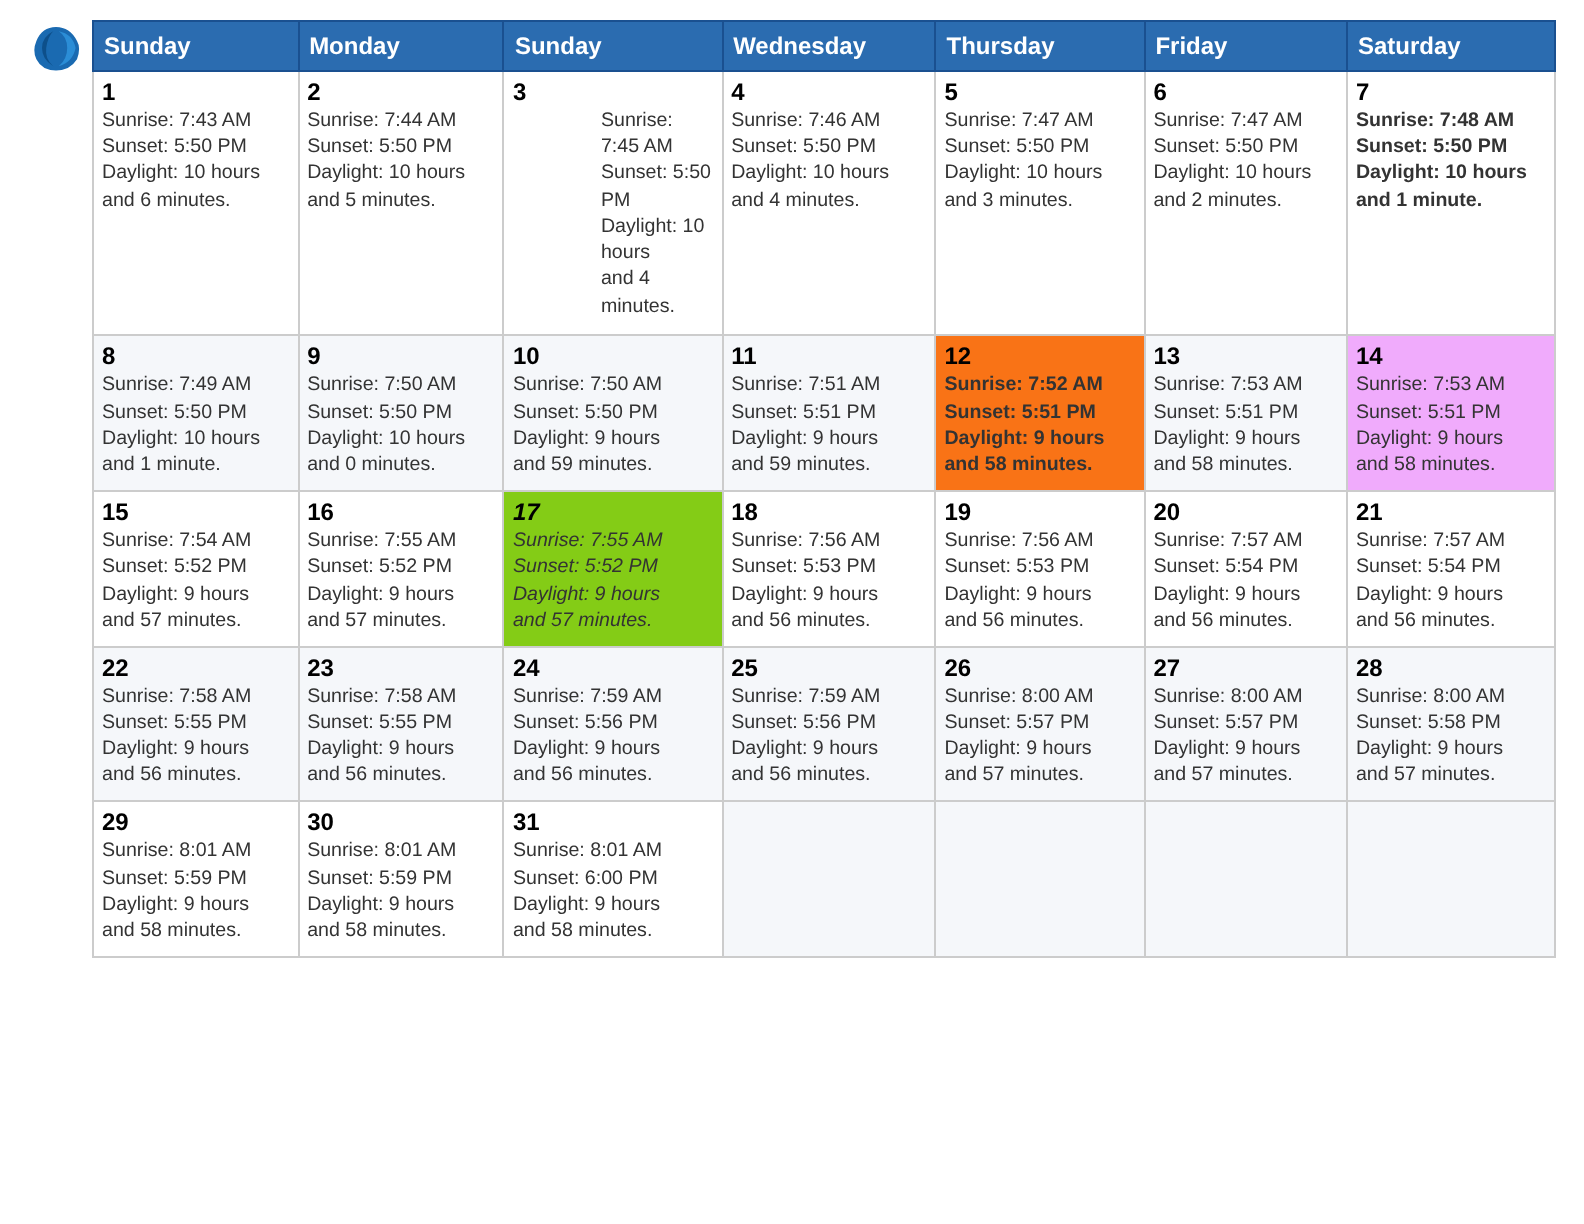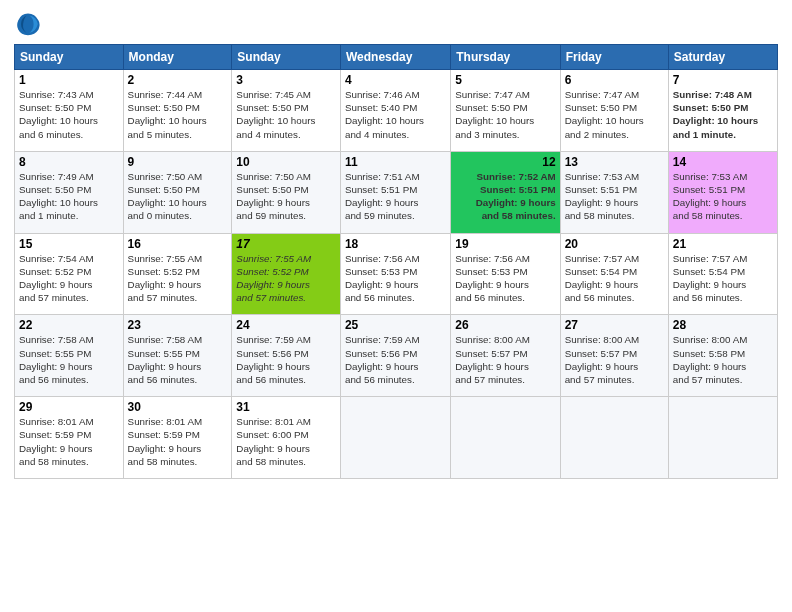--- a/index.html
+++ b/index.html
@@ -8,21 +8,21 @@
       height: 612px;
       font-family: Arial, sans-serif;
       background: #fff;
       overflow: hidden;
     }
     .container {
       width: 792px;
       height: 506px;
       padding: 10px 14px 27px 14px;
       display: flex;
-      flex-direction: column;
+      flex-direction: row;
     }
     .header {
       display: flex;
       align-items: flex-start;
       justify-content: space-between;
       margin-bottom: 6px;
     }
     .logo-area {
       display: flex;
       align-items: center;
@@ -140,29 +140,29 @@
           </td>
           <td style="background: rgb(255, 255, 255);">
             <span class="day-num">2</span>
             <div class="day-info" style="white-space: pre-line;">Sunrise: 7:44 AM
 Sunset: 5:50 PM
 Daylight: 10 hours
 and 5 minutes.</div>
           </td>
           <td style="background: rgb(255, 255, 255);">
             <span class="day-num">3</span>
-            <div class="day-info" style="white-space: pre-line;">Sunrise: 7:45 AM
+            <div class="day-info" style="white-space: pre-line; margin-left: 44px;">Sunrise: 7:45 AM
 Sunset: 5:50 PM
 Daylight: 10 hours
 and 4 minutes.</div>
           </td>
           <td style="background: rgb(255, 255, 255);">
             <span class="day-num">4</span>
             <div class="day-info" style="white-space: pre-line;">Sunrise: 7:46 AM
-Sunset: 5:40 PM
+Sunset: 5:50 PM
 Daylight: 10 hours
 and 4 minutes.</div>
           </td>
           <td style="background: rgb(255, 255, 255);">
             <span class="day-num">5</span>
             <div class="day-info" style="white-space: pre-line;">Sunrise: 7:47 AM
 Sunset: 5:50 PM
 Daylight: 10 hours
 and 3 minutes.</div>
           </td>
@@ -203,21 +203,21 @@
 Daylight: 9 hours
 and 59 minutes.</div>
           </td>
           <td style="background: rgb(245, 247, 250);">
             <span class="day-num">11</span>
             <div class="day-info" style="white-space: pre-line;">Sunrise: 7:51 AM
 Sunset: 5:51 PM
 Daylight: 9 hours
 and 59 minutes.</div>
           </td>
-          <td style="background: #22c55e; text-align: right;">
+          <td style="background: #f97316;">
             <span class="day-num">12</span>
             <div class="day-info" style="white-space: pre-line; font-weight: bold;">Sunrise: 7:52 AM
 Sunset: 5:51 PM
 Daylight: 9 hours
 and 58 minutes.</div>
           </td>
           <td style="background: rgb(245, 247, 250);">
             <span class="day-num">13</span>
             <div class="day-info" style="white-space: pre-line;">Sunrise: 7:53 AM
 Sunset: 5:51 PM

